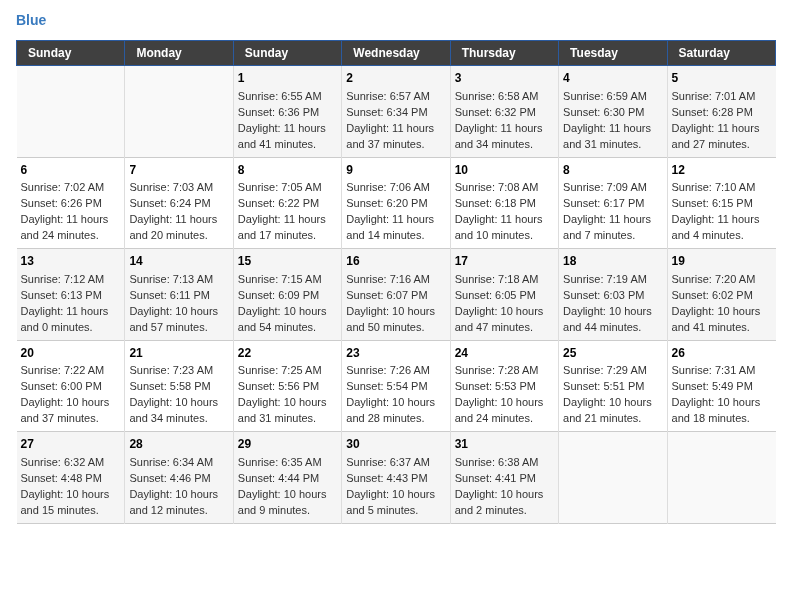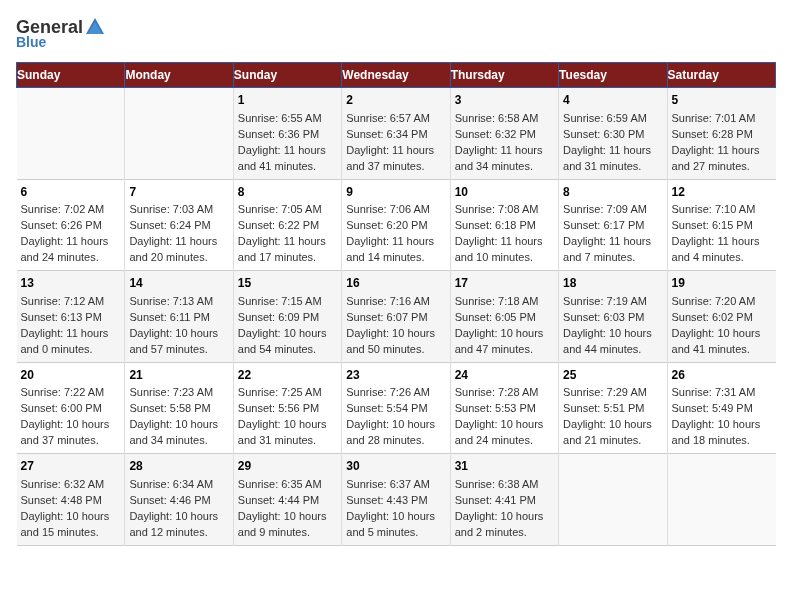--- a/index.html
+++ b/index.html
@@ -36,23 +36,23 @@
     .location-title {
       font-size: 15px;
       color: #555;
     }
     table {
       width: 100%;
       border-collapse: collapse;
       font-size: 11px;
     }
     thead tr th {
-      background-color: #7f1d1d;
+      background-color: #404040;
       color: #fff;
-      padding: 5px 0;
+      padding: 5px 11px;
       text-align: left;
       font-size: 12px;
       font-weight: bold;
       border: 1px solid #2a5a9f;
     }
     tbody tr {
       border-bottom: 1px solid #ccc;
     }
     tbody tr:nth-child(odd) {
       background-color: #f5f5f5;
@@ -84,27 +84,20 @@
     
     tbody tr.week-row td {
       height: 78px;
     }
   </style>
 </head>
 <body>
 
 <div class="header">
   <div class="logo">
-    <div class="logo-row">
-      <span style="font-size:18px;font-weight:bold;color:#333;">General</span>
-      <svg width="22" height="22" viewBox="0 0 22 22" style="margin: 0 1px;">
-        <polygon points="11,2 20,18 2,18" fill="#3a7bbf"></polygon>
-        <polygon points="11,6 18,18 4,18" fill="#5ba3e8" opacity="0.5"></polygon>
-      </svg>
-    </div>
     <span style="font-size:14px;font-weight:bold;color:#3a7bbf;margin-top:-4px;">Blue</span>
   </div>
   <div class="title-block">
     <div class="month-title"></div>
     <div class="location-title"></div>
   </div>
 </div>
 
 <table>
   <thead>

